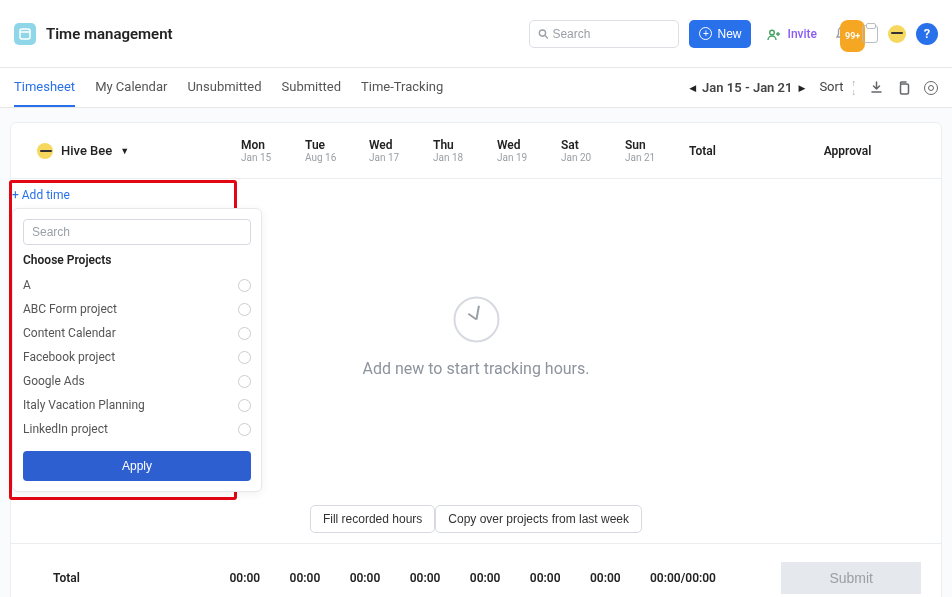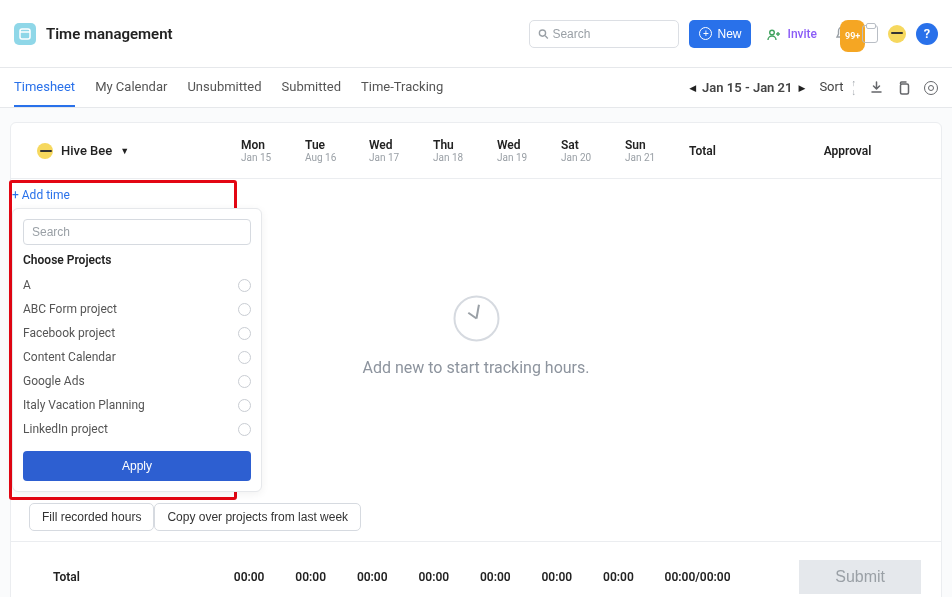--- a/index.html
+++ b/index.html
@@ -148,40 +148,40 @@
   }
   .clock {
     width:46px;height:46px;border:2px solid #d6dae0;border-radius:50%;
     margin:0 auto 16px; position:relative;
   }
   .clock::before{content:"";position:absolute;left:50%;top:50%;width:2px;height:14px;background:#9aa0a6;transform-origin:bottom;transform:translate(-50%,-100%) rotate(10deg);}
   .clock::after{content:"";position:absolute;left:50%;top:50%;width:2px;height:10px;background:#9aa0a6;transform-origin:bottom;transform:translate(-50%,-100%) rotate(-55deg);}
 
   
   .actions-row {
-    display:flex; justify-content:flex-start; padding:10px 18px;
+    display:flex; justify-content:center; padding:10px 18px;
   }
   .btn-outline {
     border:1px solid #d6dae0; background:#fff; border-radius:5px;
     padding:6px 12px; font-size:12px; color:#333; cursor:pointer;
   }
 
   
   .totals-row {
     display:flex; align-items:center;
     border-top:1px solid #ebedf0; padding:18px 0;
   }
   .tcell { font-size:12px; color:#222;}
   .tcell.label { width:230px; padding-left:42px; font-weight:600;}
   .tcell.val { width:64px; font-weight:600;}
   .tcell.sum { width:140px; font-weight:600;}
   .tcell.submit { flex:1; padding-right:20px; display:flex; justify-content:flex-end;}
   .btn-submit {
     background:#e5e8ec; color:#9aa0a6; border:none; border-radius:0;
-    padding:8px 36px; font-size:16px; cursor:not-allowed;
+    padding:8px 48px; font-size:14px; cursor:not-allowed;
   }
 
   
   .picker-highlight {
     position:absolute; left:9px; top:72px; width:228px; height:320px;
     border:3px solid #e30613; border-radius:3px;
     pointer-events:none; z-index:5;
   }
   .picker {
     position:absolute; left:12px; top:80px; width:250px;
@@ -385,28 +385,28 @@
       <div class="proj-list">
         <div class="proj-item">
           <span>A</span>
           <span class="proj-radio"></span>
         </div>
         <div class="proj-item">
           <span>ABC Form project</span>
           <span class="proj-radio"></span>
         </div>
         <div class="proj-item">
+          <span>Content Calendar</span>
+          <span class="proj-radio"></span>
+        </div>
+        <div class="proj-item">
           <span>Facebook project</span>
           <span class="proj-radio"></span>
         </div>
         <div class="proj-item">
-          <span>Content Calendar</span>
-          <span class="proj-radio"></span>
-        </div>
-        <div class="proj-item">
           <span>Google Ads</span>
           <span class="proj-radio"></span>
         </div>
         <div class="proj-item">
           <span>Italy Vacation Planning</span>
           <span class="proj-radio"></span>
         </div>
         <div class="proj-item">
           <span>LinkedIn project</span>
           <span class="proj-radio"></span>

